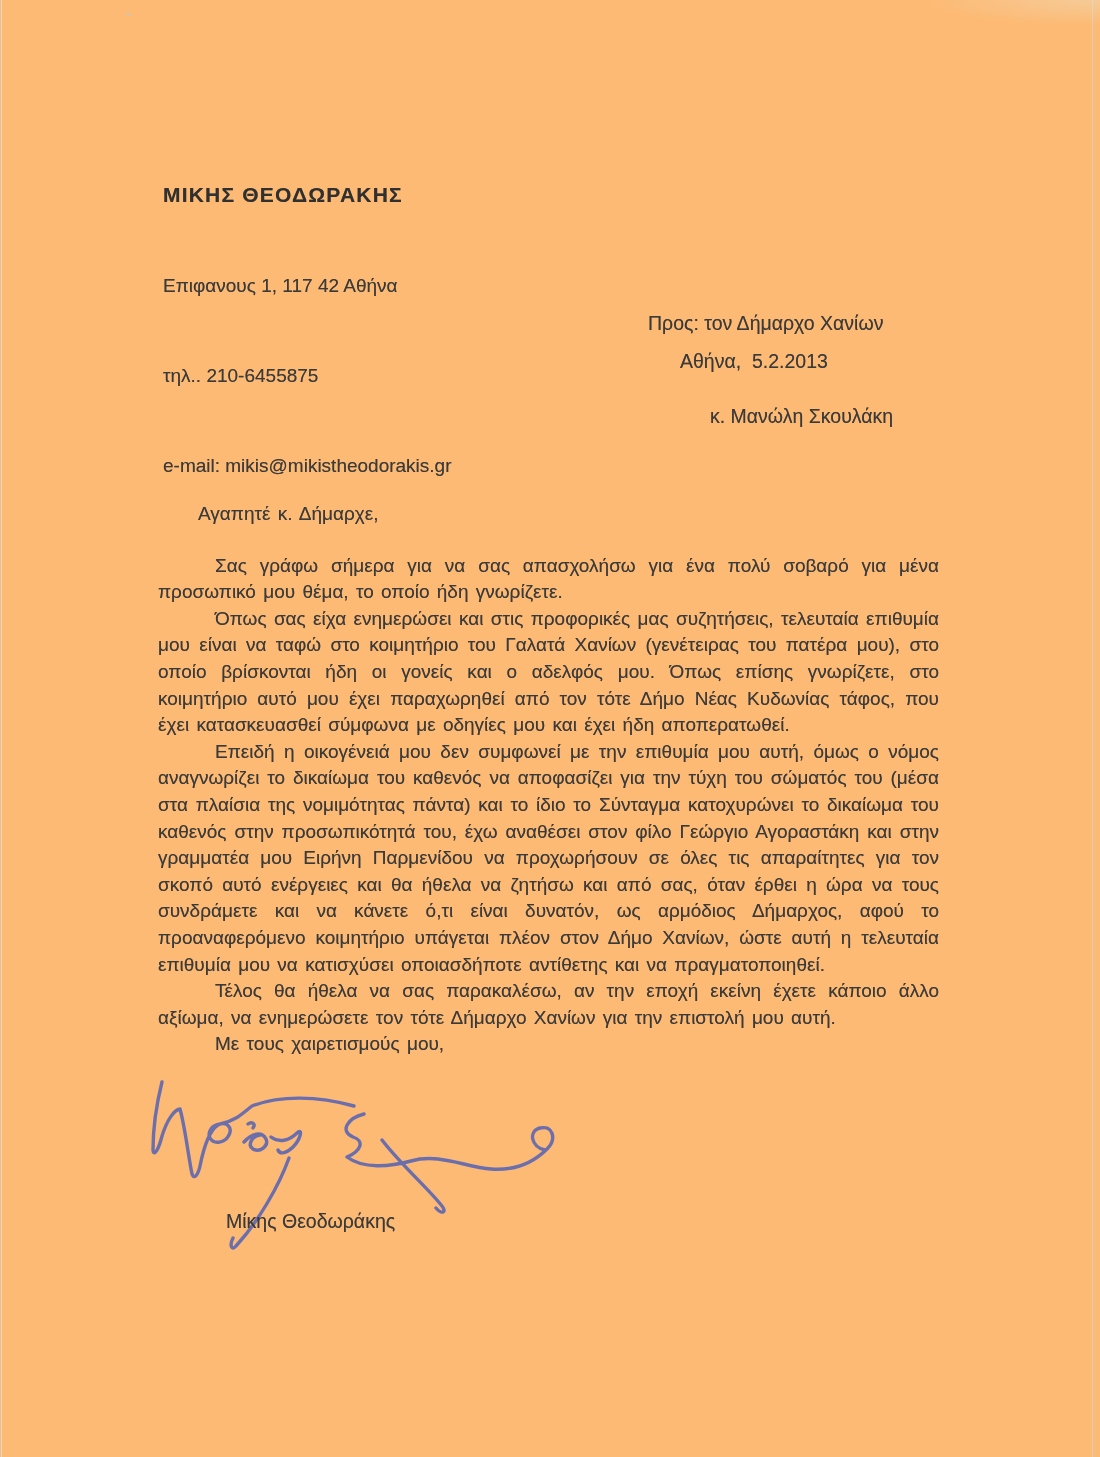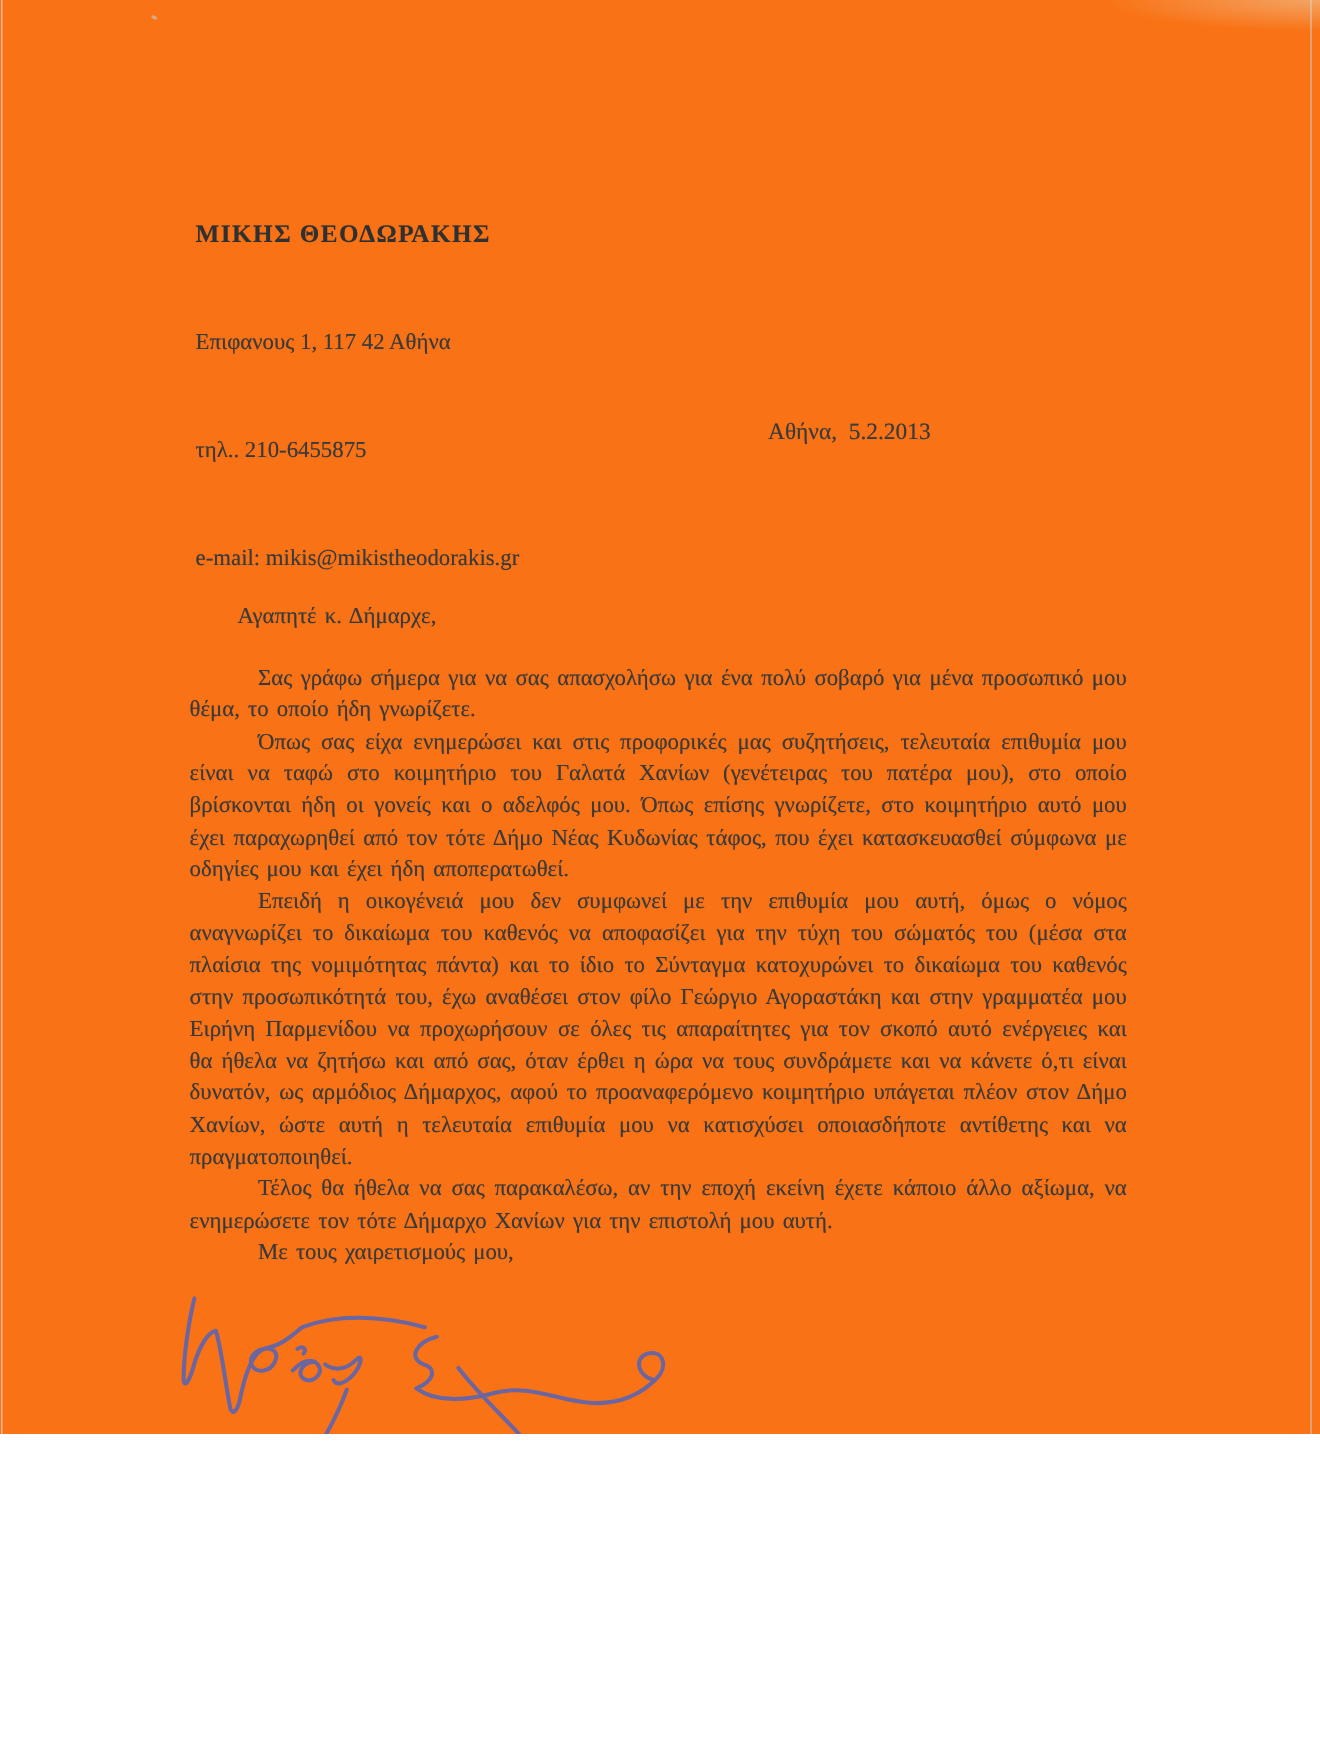--- a/index.html
+++ b/index.html
@@ -3,24 +3,24 @@
 <meta charset="utf-8">
 <style>
   html, body {
     margin: 0;
     padding: 0;
     background: #ffffff;
   }
   .scan-page {
     position: relative;
     width: 1100px;
-    height: 1195px;
-    background: #f97316;
+    height: 1457px;
+    background: #fdba74;
     overflow: hidden;
-    font-family: Liberation Serif, serif;
+    font-family: Liberation Sans, sans-serif;
     color: #3a3a3a;
   }
   
   .edge-left {
     position: absolute; left: 1px; top: 0; width: 1px; height: 100%;
     background: #e2e2e0; opacity: .8;
   }
   .edge-right {
     position: absolute; left: 1092px; top: 0; width: 1px; height: 100%;
     background: #d2d2d0; opacity: .8;
@@ -48,21 +48,21 @@
     color: #303030;
   }
 
   
   .recipient {
     position: absolute; left: 648px; top: 246px;
     font-size: 19.5px; line-height: 31px; white-space: pre;
   }
   .recipient-name { padding-left: 62px; }
   .dateline {
-    position: absolute; left: 640px; top: 350px;
+    position: absolute; left: 680px; top: 350px;
     font-size: 19.5px; white-space: pre;
   }
 
   
   .letter-body {
     position: absolute; left: 158px; top: 501px; width: 781px;
     font-size: 19px; line-height: 26.6px;
     text-align: justify; word-spacing: 2px;
   }
   .salutation {
@@ -91,20 +91,24 @@
   <div class="tint-top-right"></div>
   <div class="speck"></div>
 
   <div class="sender scan-text">
     <div class="sender-name">ΜΙΚΗΣ ΘΕΟΔΩΡΑΚΗΣ</div>
     <div class="sender-line">Επιφανους 1, 117 42 Αθήνα</div>
     <div class="sender-line">τηλ.. 210-6455875</div>
     <div class="sender-line">e-mail: mikis@mikistheodorakis.gr</div>
   </div>
 
+  <div class="recipient scan-text">
+    <div>Προς: τον Δήμαρχο Χανίων</div>
+    <div class="recipient-name">κ. Μανώλη Σκουλάκη</div>
+  </div>
 
   <div class="dateline scan-text">Αθήνα,  5.2.2013</div>
 
   <div class="letter-body scan-text">
     <p class="salutation">Αγαπητέ κ. Δήμαρχε,</p>
     <p class="para">Σας γράφω σήμερα για να σας απασχολήσω για ένα πολύ σοβαρό για μένα προσωπικό μου θέμα, το οποίο ήδη γνωρίζετε.</p>
     <p class="para">Όπως σας είχα ενημερώσει και στις προφορικές μας συζητήσεις, τελευταία επιθυμία μου είναι να ταφώ στο κοιμητήριο του Γαλατά Χανίων (γενέτειρας του πατέρα μου), στο οποίο βρίσκονται ήδη οι γονείς και ο αδελφός μου. Όπως επίσης γνωρίζετε, στο κοιμητήριο αυτό μου έχει παραχωρηθεί από τον τότε Δήμο Νέας Κυδωνίας τάφος, που έχει κατασκευασθεί σύμφωνα με οδηγίες μου και έχει ήδη αποπερατωθεί.</p>
     <p class="para">Επειδή η οικογένειά μου δεν συμφωνεί με την επιθυμία μου αυτή, όμως ο νόμος αναγνωρίζει το δικαίωμα του καθενός να αποφασίζει για την τύχη του σώματός του (μέσα στα πλαίσια της νομιμότητας πάντα) και το ίδιο το Σύνταγμα κατοχυρώνει το δικαίωμα του καθενός στην προσωπικότητά του, έχω αναθέσει στον φίλο Γεώργιο Αγοραστάκη και στην γραμματέα μου Ειρήνη Παρμενίδου να προχωρήσουν σε όλες τις απαραίτητες για τον σκοπό αυτό ενέργειες και θα ήθελα να ζητήσω και από σας, όταν έρθει η ώρα να τους συνδράμετε και να κάνετε ό,τι είναι δυνατόν, ως αρμόδιος Δήμαρχος, αφού το προαναφερόμενο κοιμητήριο υπάγεται πλέον στον Δήμο Χανίων, ώστε αυτή η τελευταία επιθυμία μου να κατισχύσει οποιασδήποτε αντίθετης και να πραγματοποιηθεί.</p>
     <p class="para">Τέλος θα ήθελα να σας παρακαλέσω, αν την εποχή εκείνη έχετε κάποιο άλλο αξίωμα, να ενημερώσετε τον τότε Δήμαρχο Χανίων για την επιστολή μου αυτή.</p>
     <p class="para">Με τους χαιρετισμούς μου,</p>

